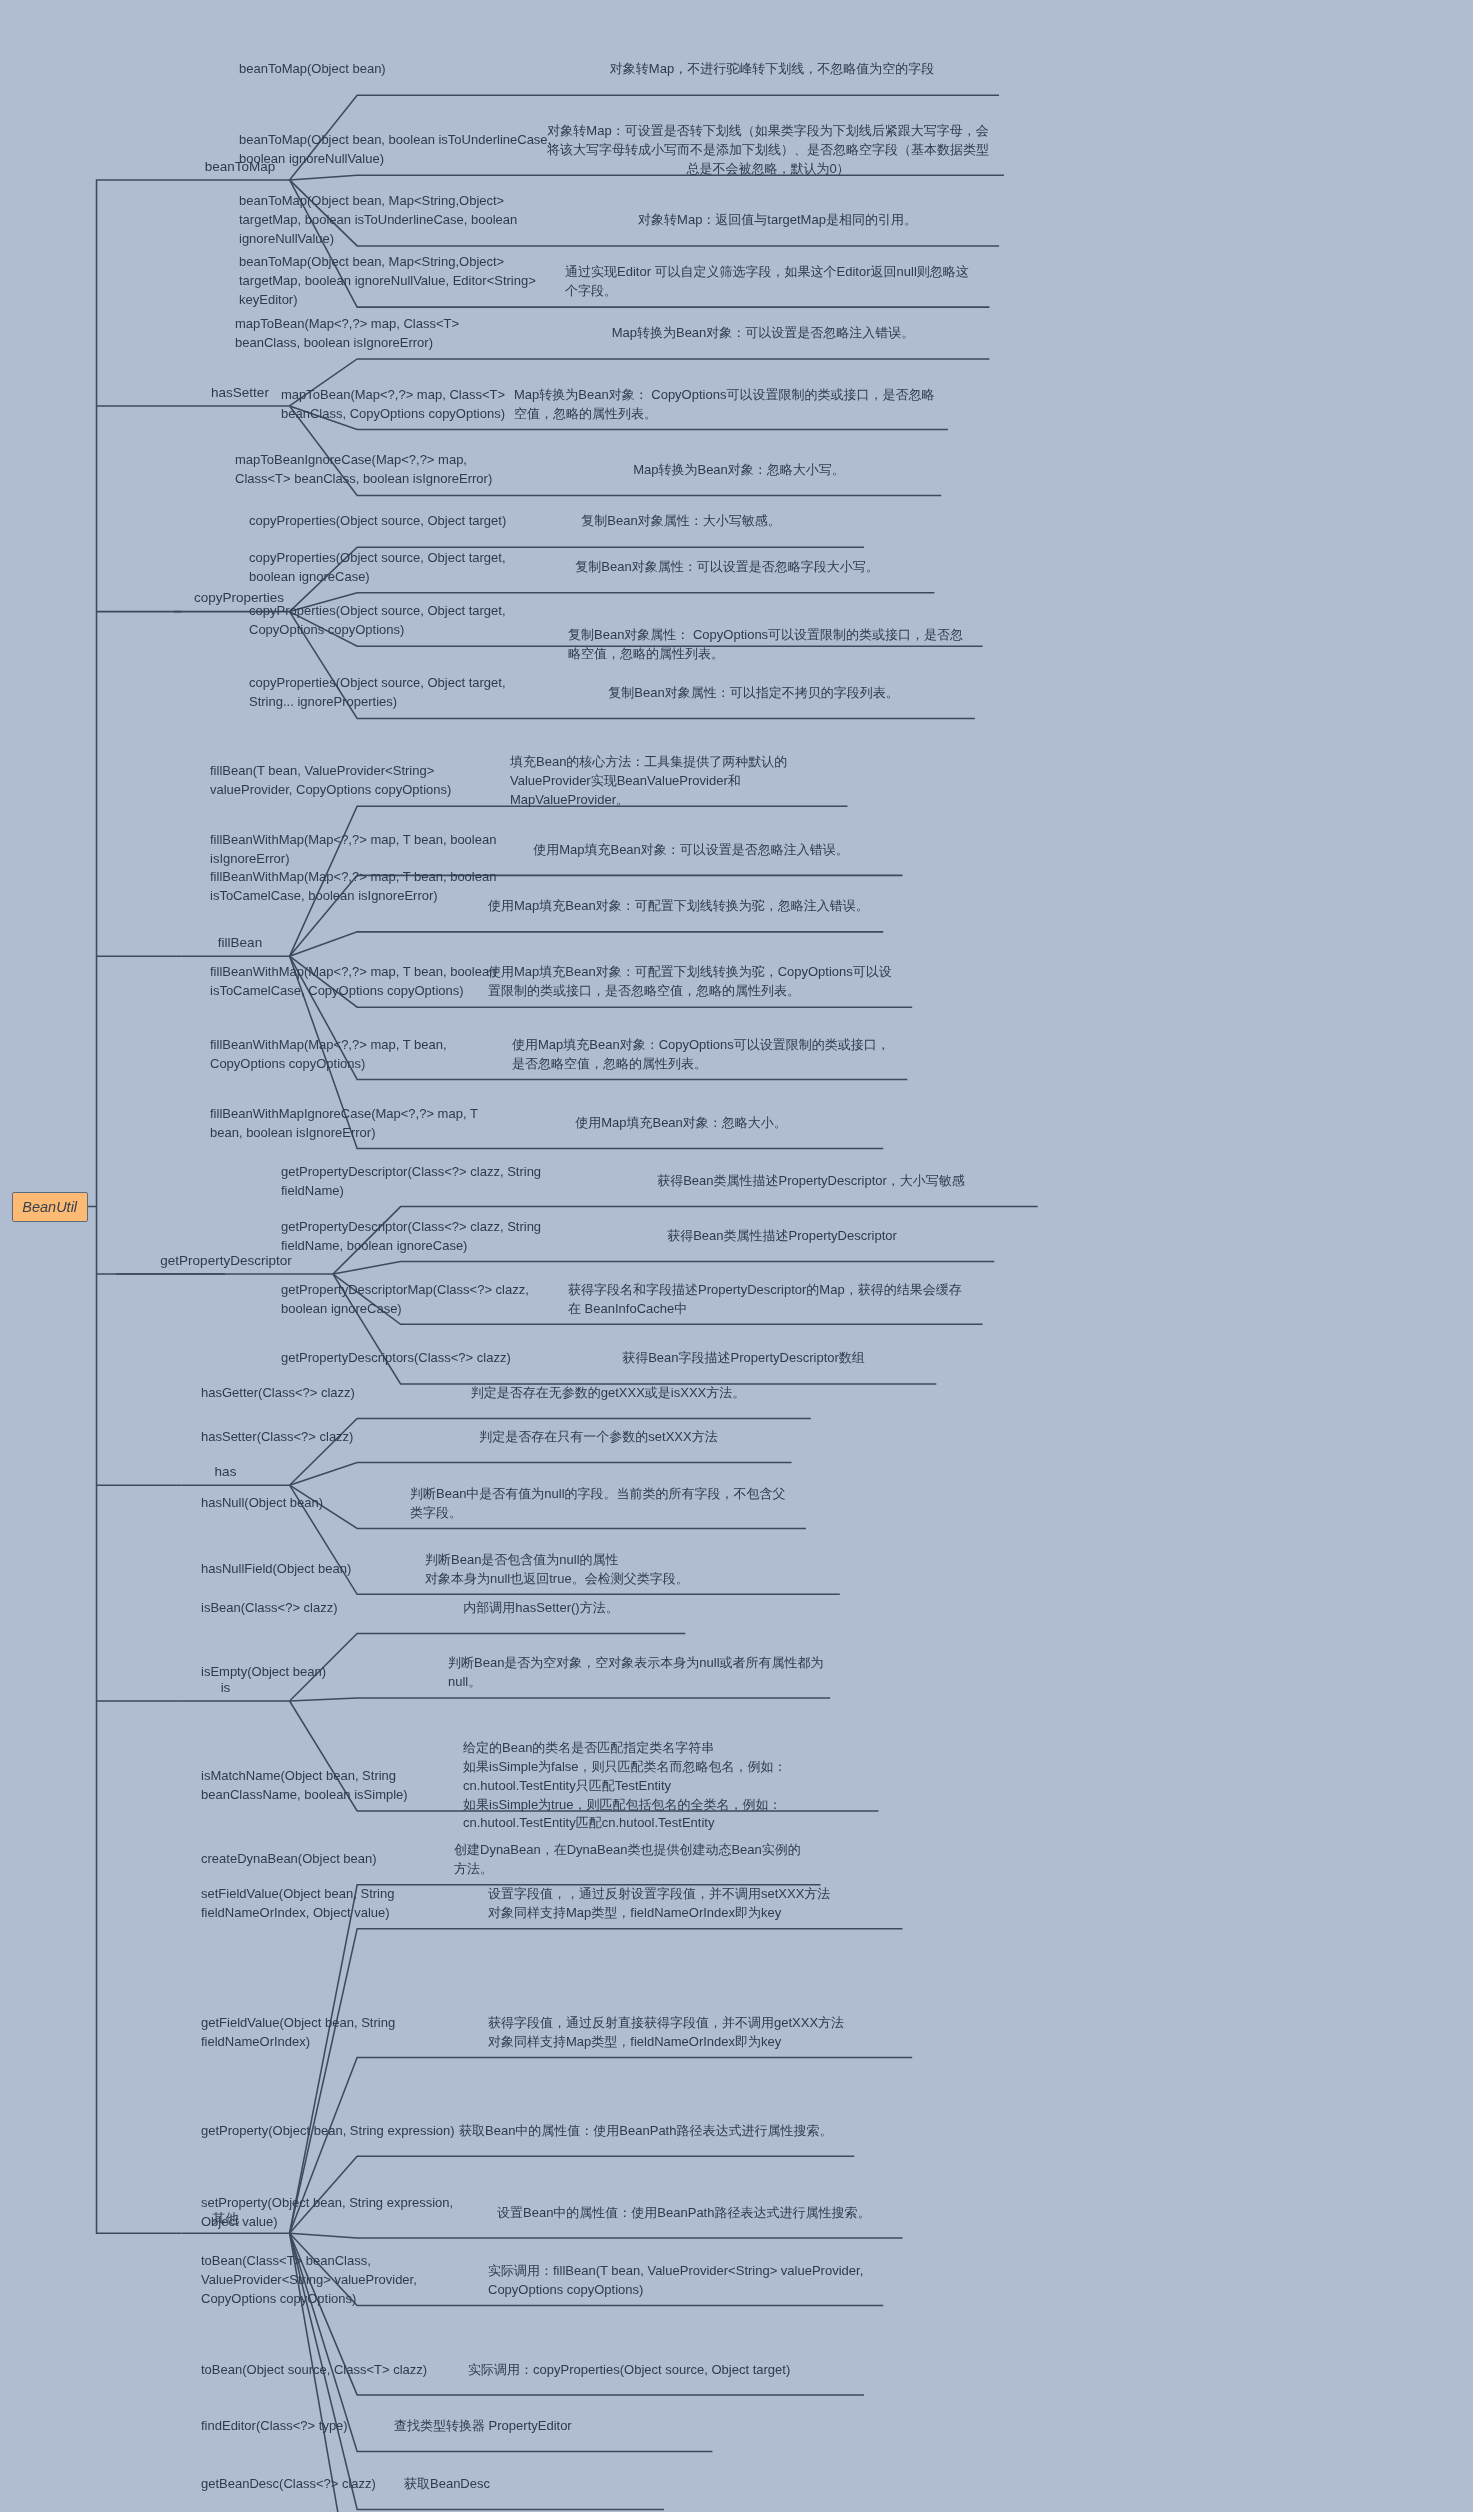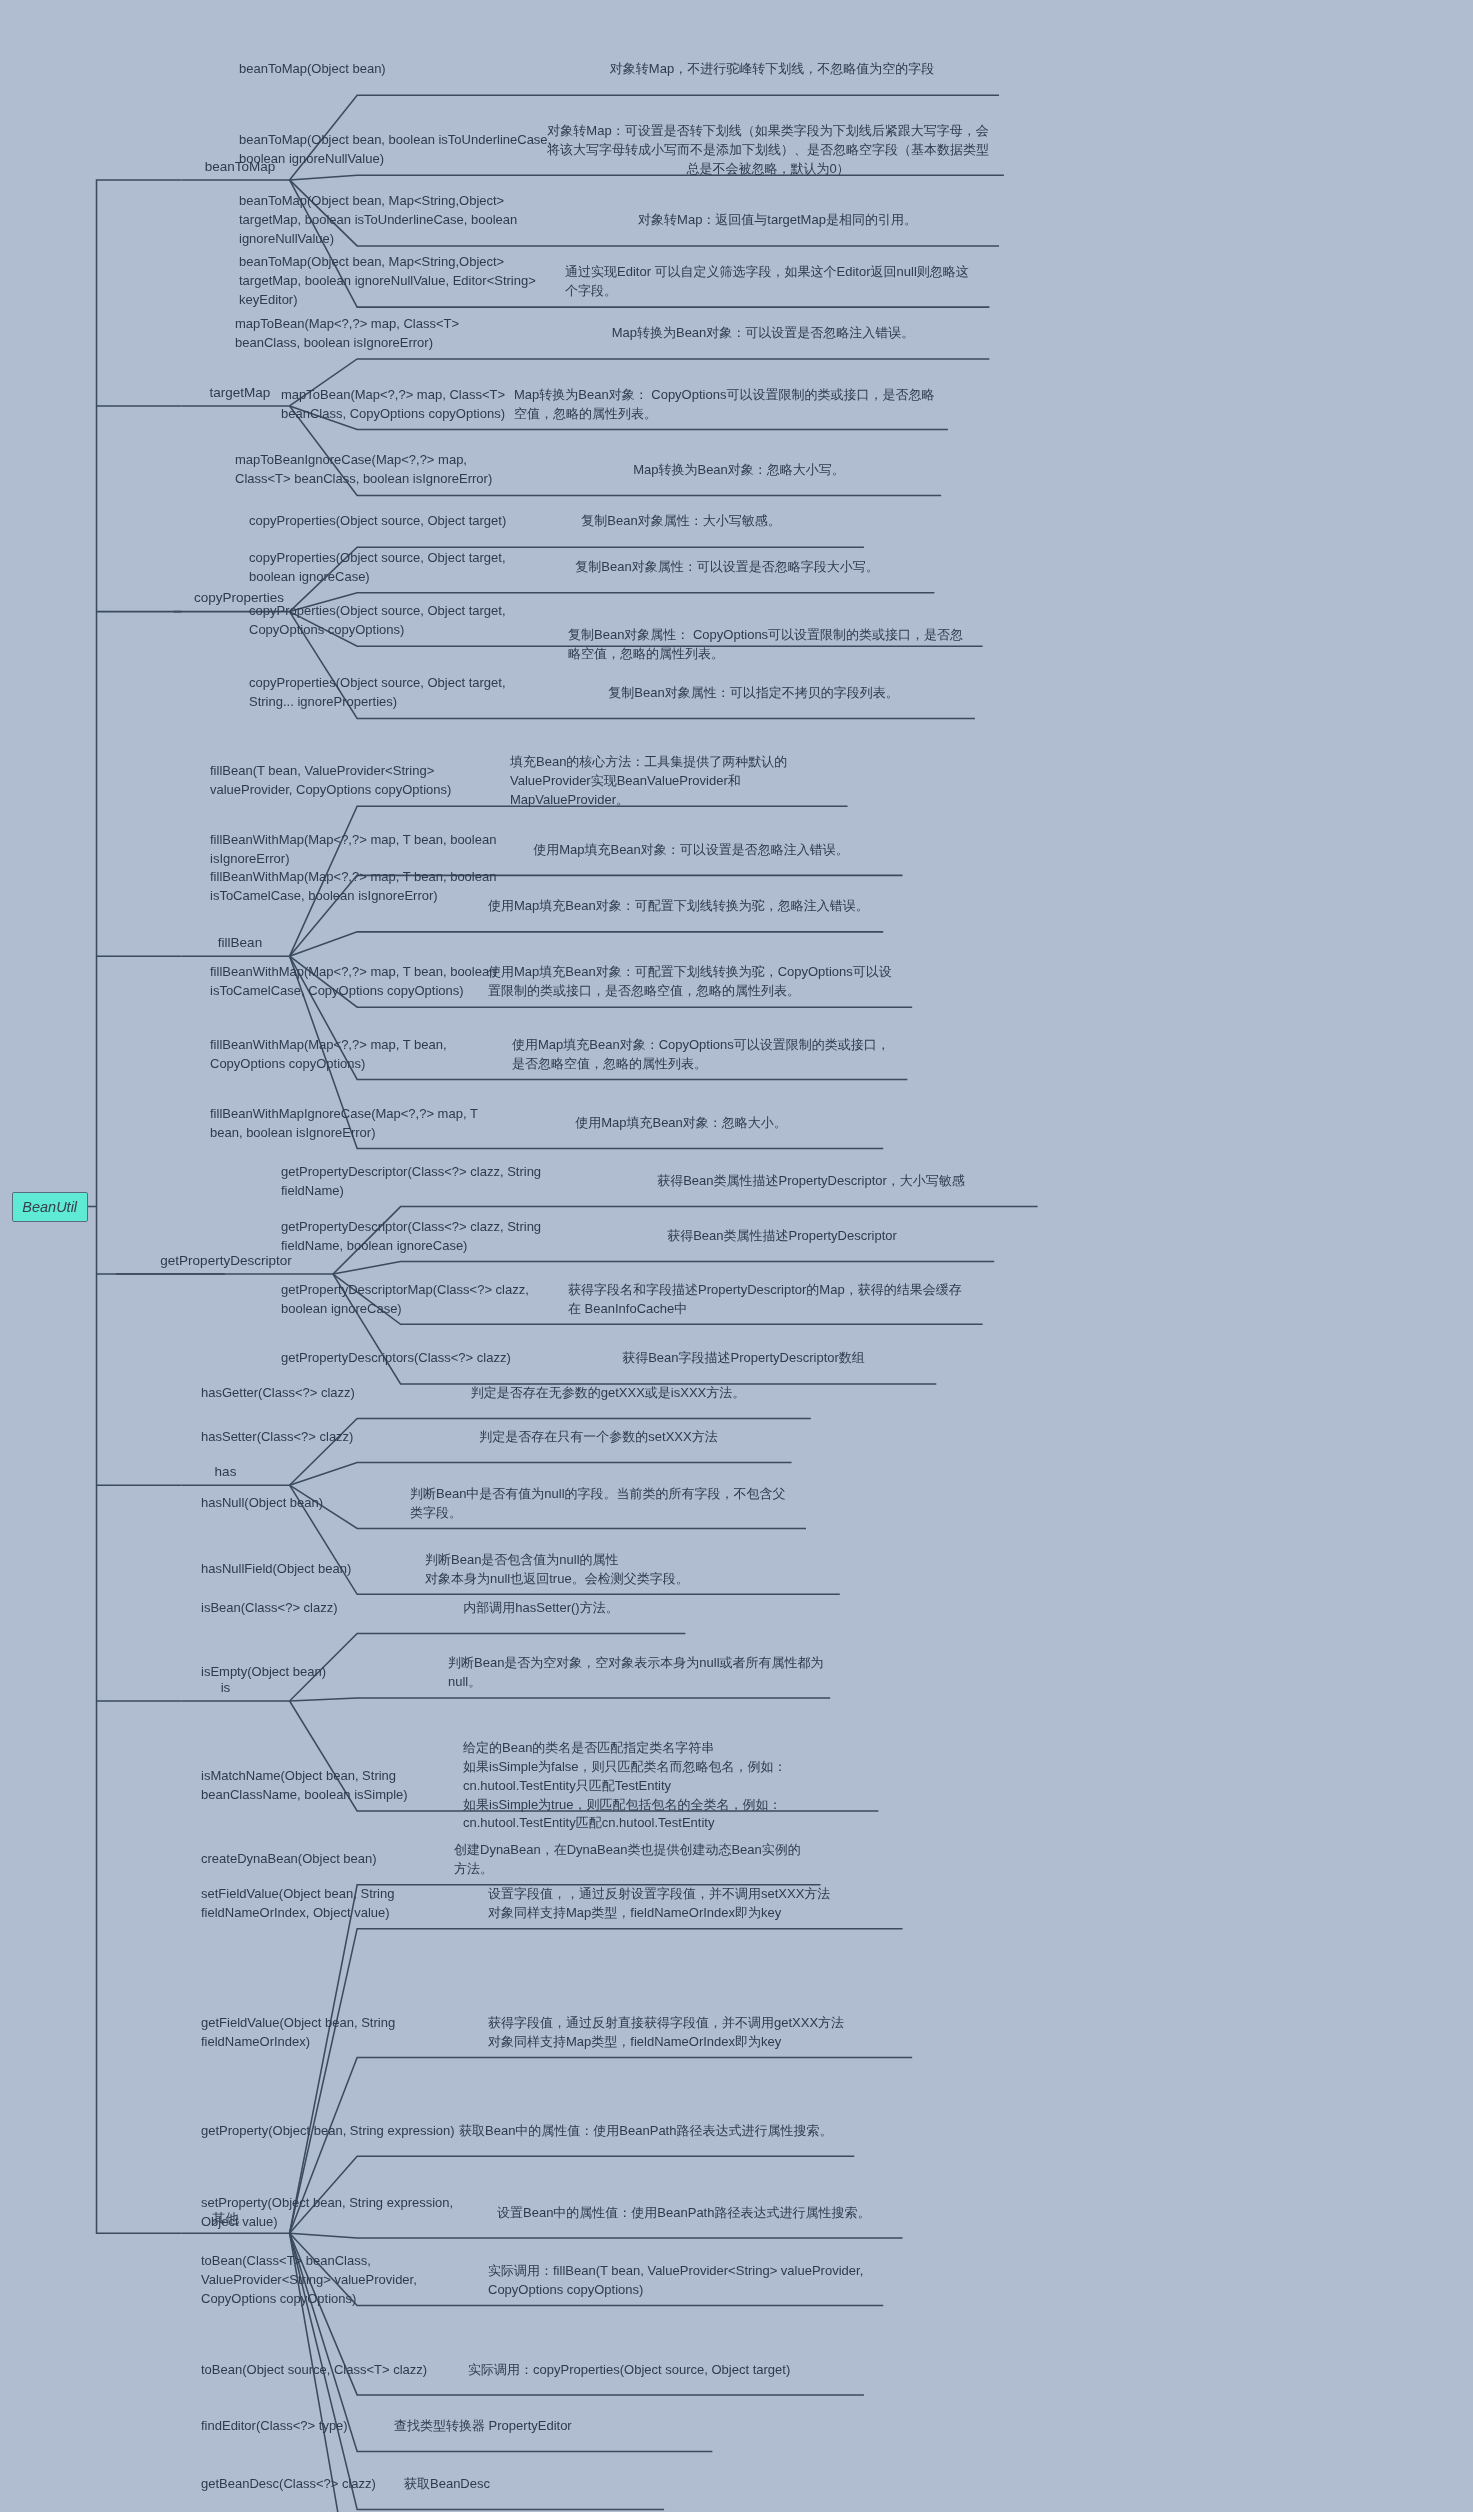--- a/index.html
+++ b/index.html
@@ -8,21 +8,21 @@
     font-family:"Liberation Sans","DejaVu Sans",sans-serif;
     color:#2e3b4e;
     width:1473px;
     height:2512px;
     overflow:hidden;
   }
   #root{position:relative;width:1473px;height:2512px;}
   svg.links{position:absolute;left:0;top:0;width:1473px;height:2512px;pointer-events:none;}
   .node{position:absolute;}
   .root-node{
-    background:#5eead4;
+    background:#fdba74;
     border:1px solid #5c6a80;
     color:#36414f;
     font-style:italic;
     font-size:14.5px;
     padding:5.8px 9.7px;
     border-radius:1.9px;
     white-space:nowrap;
   }
   .branch{
     font-size:13.5px;
@@ -109,21 +109,21 @@
 
   <div class="node leaf" style="left: 239px; top: 131px; width: 319px;">beanToMap(Object bean, boolean isToUnderlineCase, boolean ignoreNullValue)</div>
   <div class="node desc l" style="left: 541px; top: 122px; width: 454px; text-align: center;">对象转Map：可设置是否转下划线（如果类字段为下划线后紧跟大写字母，会将该大写字母转成小写而不是添加下划线）、是否忽略空字段（基本数据类型总是不会被忽略，默认为0）</div>
 
   <div class="node leaf" style="left: 239px; top: 192px; width: 328px;">beanToMap(Object bean, Map&lt;String,Object&gt; targetMap, boolean isToUnderlineCase, boolean ignoreNullValue)</div>
   <div class="node desc c" style="left: 565px; top: 211px; width: 425px; text-align: center;">对象转Map：返回值与targetMap是相同的引用。</div>
 
   <div class="node leaf" style="left: 239px; top: 253px; width: 328px;">beanToMap(Object bean, Map&lt;String,Object&gt; targetMap, boolean ignoreNullValue, Editor&lt;String&gt; keyEditor)</div>
   <div class="node desc l" style="left: 565px; top: 263px; width: 415px; text-align: left;">通过实现Editor 可以自定义筛选字段，如果这个Editor返回null则忽略这个字段。</div>
 
-  <div class="node branch" style="left: 182px; top: 385px; width: 116px;">targetMap</div>
+  <div class="node branch" style="left: 182px; top: 385px; width: 116px;">hasSetter</div>
 
   <div class="node leaf" style="left: 235px; top: 315px; width: 290px;">mapToBean(Map&lt;?,?&gt; map, Class&lt;T&gt; beanClass, boolean isIgnoreError)</div>
   <div class="node desc c" style="left: 546px; top: 324px; width: 434px; text-align: center;">Map转换为Bean对象：可以设置是否忽略注入错误。</div>
 
   <div class="node leaf" style="left: 235px; top: 386px; width: 290px; margin-left: 46px;">mapToBean(Map&lt;?,?&gt; map, Class&lt;T&gt; beanClass, CopyOptions copyOptions)</div>
   <div class="node desc l" style="left: 514px; top: 386px; width: 425px; text-align: left;">Map转换为Bean对象： CopyOptions可以设置限制的类或接口，是否忽略空值，忽略的属性列表。</div>
 
   <div class="node leaf" style="left: 235px; top: 451px; width: 280px;">mapToBeanIgnoreCase(Map&lt;?,?&gt; map, Class&lt;T&gt; beanClass, boolean isIgnoreError)</div>
   <div class="node desc c" style="left: 546px; top: 461px; width: 386px; text-align: center;">Map转换为Bean对象：忽略大小写。</div>
 

